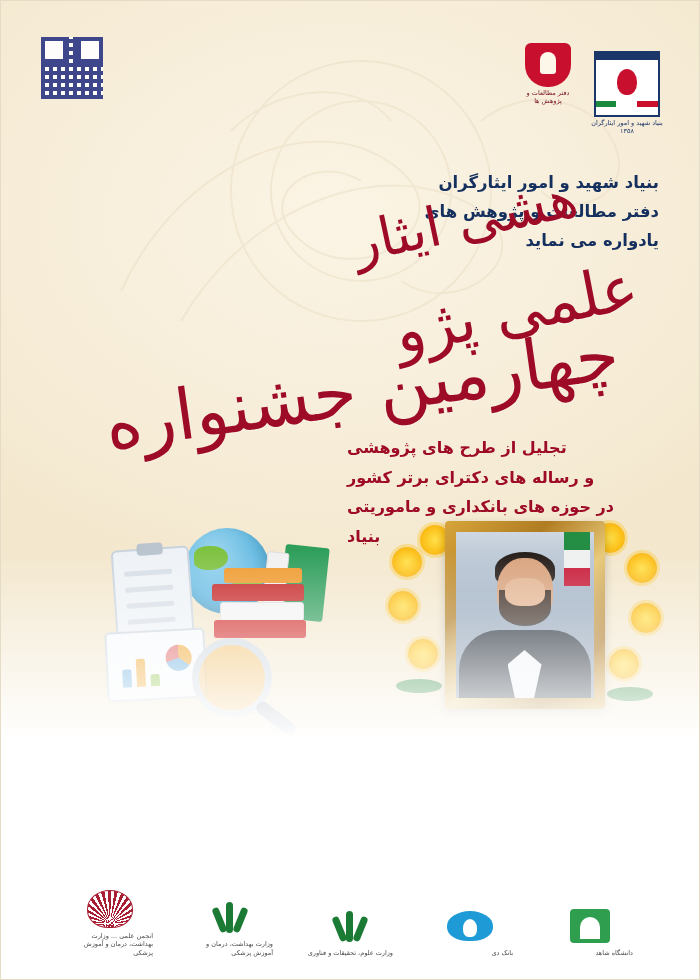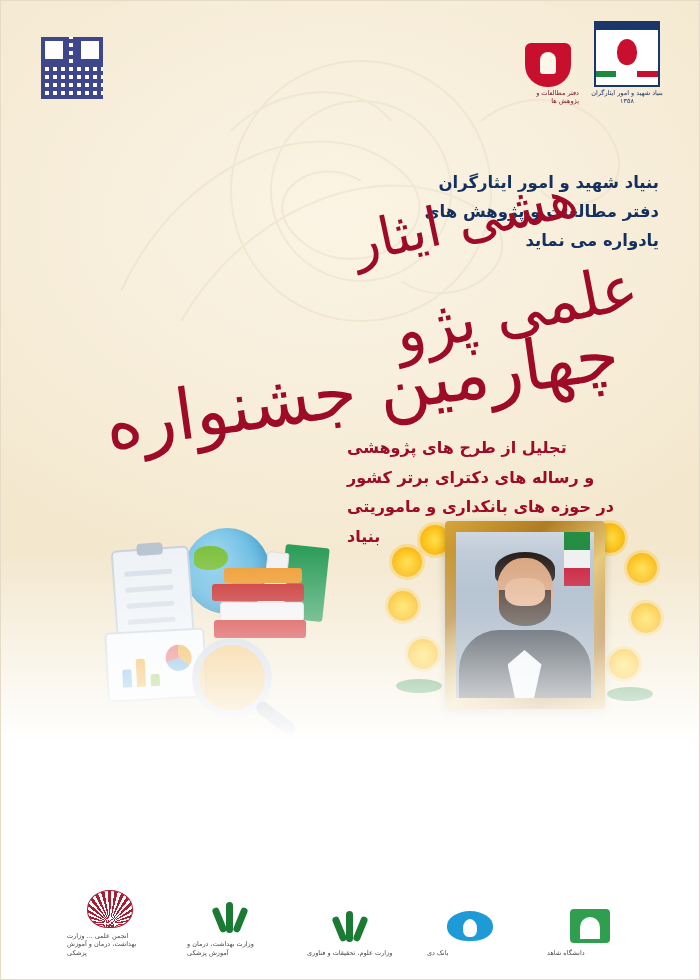--- a/index.html
+++ b/index.html
@@ -76,21 +76,21 @@
     font-size: 22px;
     vertical-align: middle;
     margin: 0 10px;
   }
 
   .logo-pazhouhesh {
     position: absolute;
     right: 120px;
     top: 42px;
     width: 62px;
-    text-align: right;
+    text-align: center;
   }
   .logo-pazhouhesh .mark {
     width: 46px; height: 44px;
     margin: 0 auto;
     background: #c8102e;
     border-radius: 6px 6px 22px 22px;
     position: relative;
   }
   .logo-pazhouhesh .mark::after {
     content: "";
@@ -104,21 +104,21 @@
   .logo-pazhouhesh .cap {
     font-size: 6.5px;
     color: #7a1226;
     margin-top: 3px;
     line-height: 1.2;
   }
 
   .logo-bonyad {
     position: absolute;
     right: 36px;
-    top: 20px;
+    top: 50px;
     width: 72px;
     text-align: center;
   }
   .logo-bonyad .frame {
     width: 62px; height: 62px;
     margin: 0 auto;
     border: 2px solid #1b3668;
     background: #fff;
     position: relative;
     overflow: hidden;
@@ -489,21 +489,21 @@
     display: flex;
     flex-direction: row-reverse;
     justify-content: center;
     align-items: flex-end;
     gap: 34px;
     padding: 0 30px;
     box-sizing: border-box;
   }
   .sp {
     width: 86px;
-    text-align: left;
+    text-align: right;
     direction: rtl;
   }
   .sp .glyph {
     height: 40px;
     display: flex;
     align-items: center;
     justify-content: center;
   }
   .sp .lbl {
     font-size: 6.5px;

